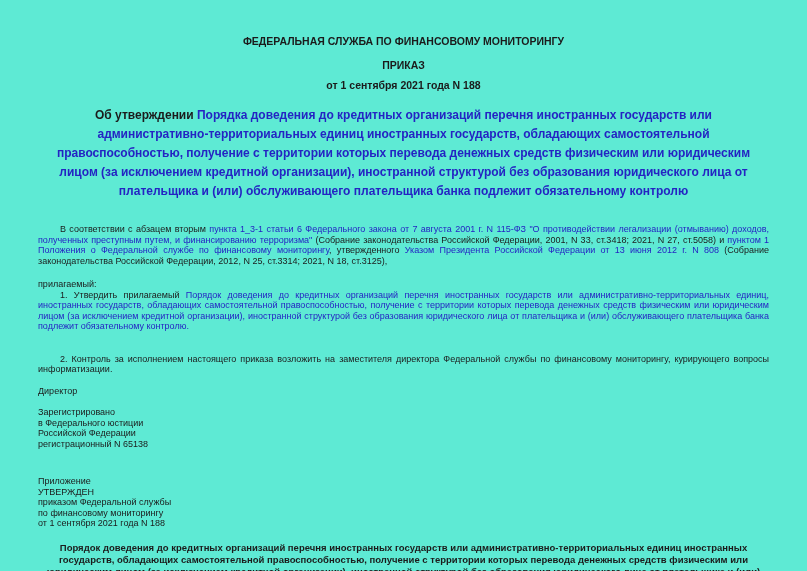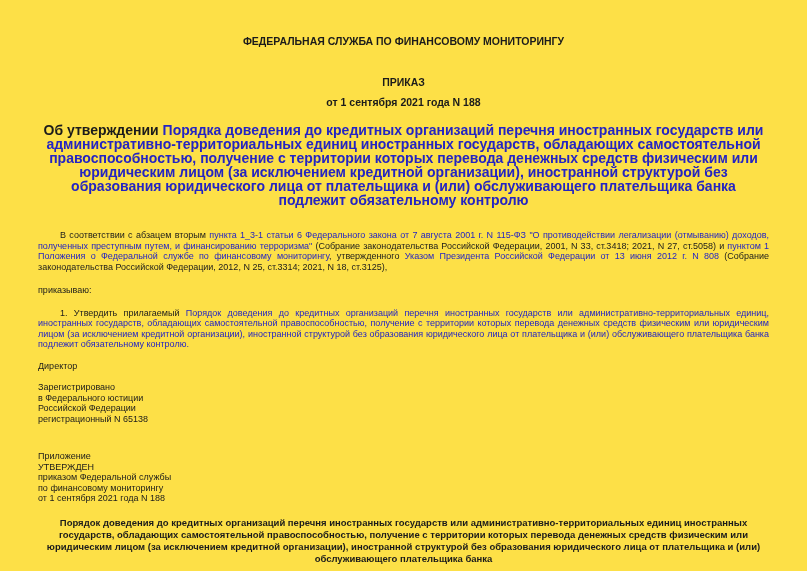--- a/index.html
+++ b/index.html
@@ -5,59 +5,60 @@
   :root{
     --link:#2424c3;
     --text:#1b1b1b;
   }
   html,body{margin:0;padding:0;background:#fff;}
   .page{
     position:relative;
     width:807px;height:571px;
     box-sizing:border-box;
     padding:30px 38px 0 38px;
-    background:#fde047;
+    background:#5eead4;
     font-family:"Liberation Sans",sans-serif;
     font-size:9px;line-height:10.5px;
     color:var(--text);
   }
   p{margin:0;}
   .c{text-align:center;}
   .r{}
   .b{font-weight:700;}
   .j{text-align:justify;}
   .ind{text-indent:22px;}
   .hdr{font-size:10.5px;line-height:12px;}
-  .title{font-size:14px;line-height:14px;}
+  .title{font-size:12px;line-height:19px;}
   .annex{font-size:9.5px;line-height:12px;}
   .lnk{color:var(--link);cursor:pointer;}
-  .mt5{margin-top:5px;}  .mt8{margin-top:8px;}  .mt12{margin-top:29px;}
+  .mt5{margin-top:5px;}  .mt8{margin-top:8px;}  .mt12{margin-top:12px;}
   .mt13{margin-top:13px;} .mt15{margin-top:15px;} .mt23{margin-top:23px;}
-  .mt4{margin-top:12px;}  .mt22{margin-top:22px;} .mt11{margin-top:11px;}
+  .mt4{margin-top:0;}  .mt22{margin-top:22px;} .mt11{margin-top:11px;}
   .mt19{margin-top:11px;} .mt27{margin-top:27px;}
 </style>
 </head>
 <body>
 
 <div class="page">
 
   <div class="c b hdr mt5">ФЕДЕРАЛЬНАЯ СЛУЖБА ПО ФИНАНСОВОМУ МОНИТОРИНГУ</div>
 
   <div class="c b hdr mt12">ПРИКАЗ</div>
 
   <div class="c b hdr mt8">от 1 сентября 2021 года N 188</div>
 
   <div class="c b title mt15"><span>Об утверждении </span><span class="lnk">Порядка доведения до кредитных организаций перечня иностранных государств или административно-территориальных единиц иностранных государств, обладающих самостоятельной правоспособностью, получение с территории которых перевода денежных средств физическим или юридическим лицом (за исключением кредитной организации), иностранной структурой без образования юридического лица от плательщика и (или) обслуживающего плательщика банка подлежит обязательному контролю</span></div>
 
   <p class="j ind mt23"><span>В соответствии с абзацем вторым </span><span class="lnk">пункта 1_3-1 статьи 6 Федерального закона от 7 августа 2001 г. N 115-ФЗ "О противодействии легализации (отмыванию) доходов, полученных преступным путем, и финансированию терроризма"</span><span> (Собрание законодательства Российской Федерации, 2001, N 33, ст.3418; 2021, N 27, ст.5058) и </span><span class="lnk">пунктом 1 Положения о Федеральной службе по финансовому мониторингу</span><span>, утвержденного </span><span class="lnk">Указом Президента Российской Федерации от 13 июня 2012 г. N 808</span><span> (Собрание законодательства Российской Федерации, 2012, N 25, ст.3314; 2021, N 18, ст.3125),</span></p>
 
-  <p class="mt13">приказываю:</p>
+  <p class="mt13">прилагаемый:</p>
 
   <p class="j ind mt4"><span>1. Утвердить прилагаемый </span><span class="lnk">Порядок доведения до кредитных организаций перечня иностранных государств или административно-территориальных единиц, иностранных государств, обладающих самостоятельной правоспособностью, получение с территории которых перевода денежных средств физическим или юридическим лицом (за исключением кредитной организации), иностранной структурой без образования юридического лица от плательщика и (или) обслуживающего плательщика банка подлежит обязательному контролю.</span></p>
 
+  <p class="j ind mt22">2. Контроль за исполнением настоящего приказа возложить на заместителя директора Федеральной службы по финансовому мониторингу, курирующего вопросы информатизации.</p>
 
   <div class="r mt11">
     <div>Директор</div>
   </div>
 
   <div class="mt19">
     <div>Зарегистрировано</div>
     <div>в Федерального юстиции</div>
     <div>Российской Федерации</div>
     <div>регистрационный N 65138</div>

